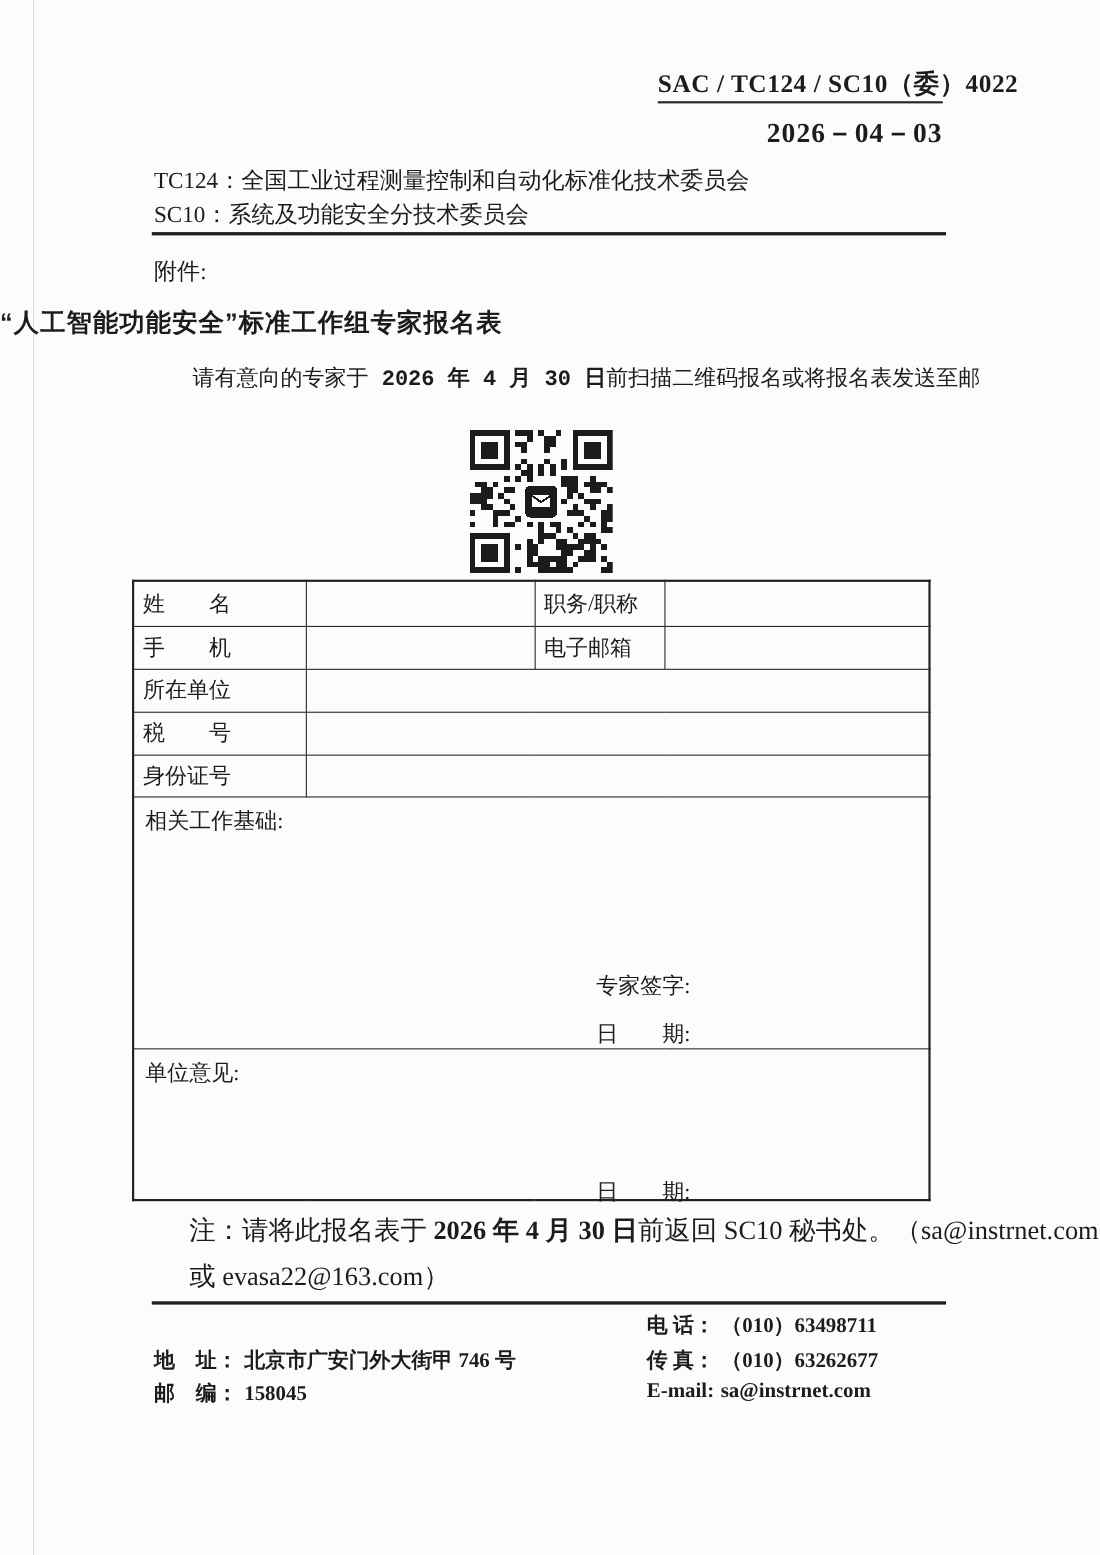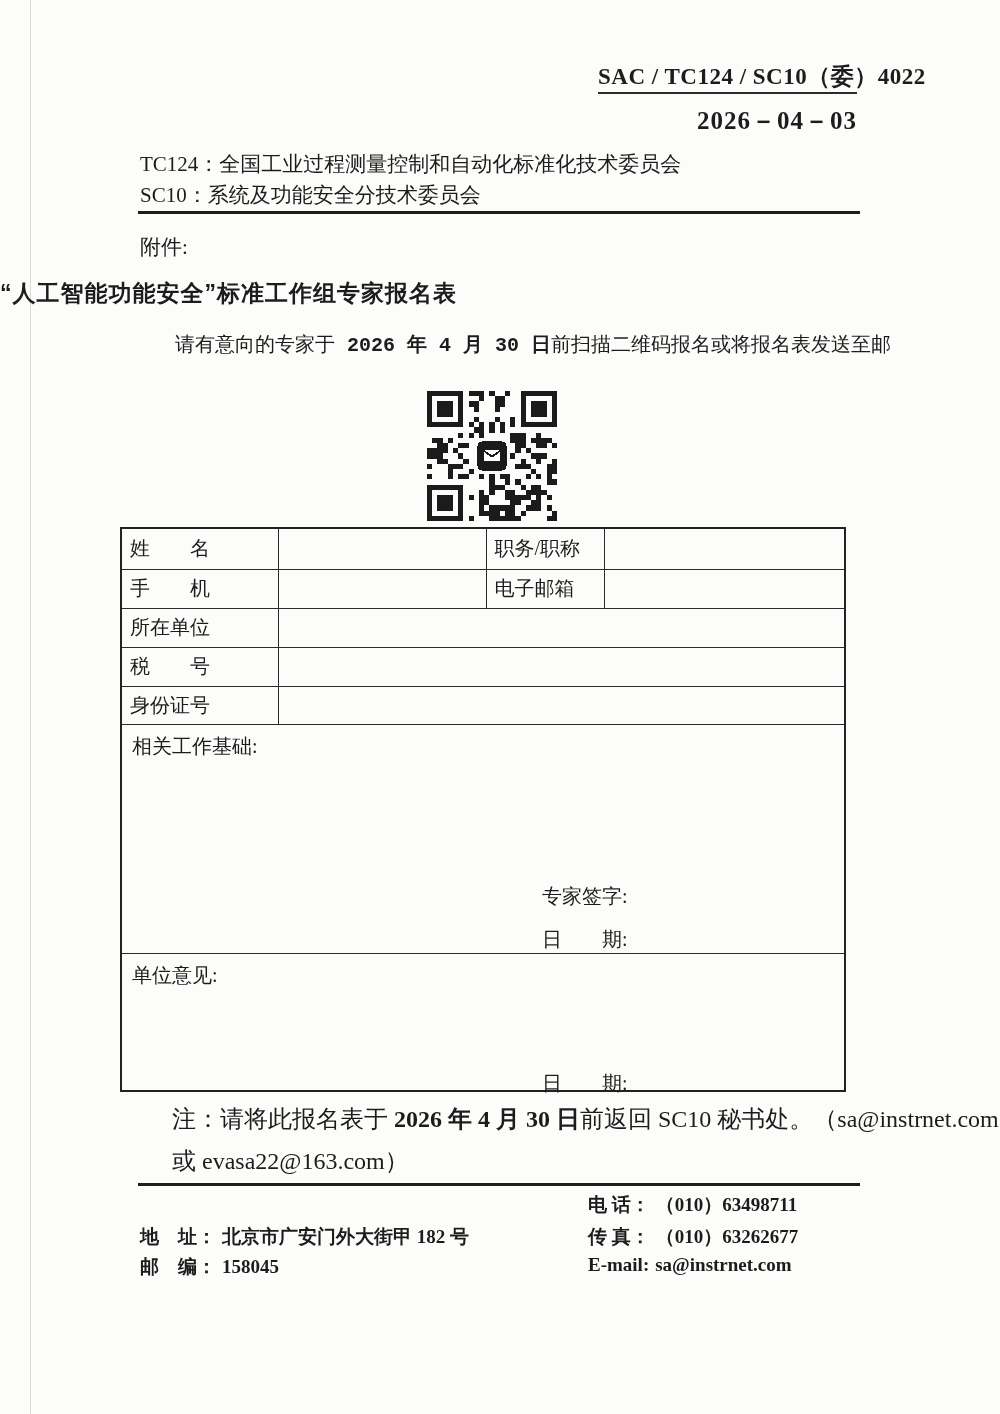--- a/index.html
+++ b/index.html
@@ -384,21 +384,21 @@
     </table>
 
   <div class="abs note">
     <div class="l1"><span>注：请将此报名表于 </span><b>2026 年 4 月 30 日</b><span>前返回 SC10 秘书处。（sa@instrnet.com</span></div>
     <div class="l2">或 evasa22@163.com）</div>
   </div>
 
   <div class="abs footer-rule"></div>
 
   <div class="frow" style="left:140px;top:1224px">
-    <span>地　址：</span><span class="fv">北京市广安门外大街甲 182 号</span>
+    <span>地　址：</span><span class="fv">北京市广安门外大街甲 746 号</span>
   </div>
   <div class="frow" style="left:140px;top:1254px">
     <span>邮　编：</span><span class="fv">158045</span>
   </div>
   <div class="frow" style="left:588px;top:1192px">
     <span>电 话：</span><span class="fv">（010）63498711</span>
   </div>
   <div class="frow" style="left:588px;top:1224px">
     <span>传 真：</span><span class="fv">（010）63262677</span>
   </div>

